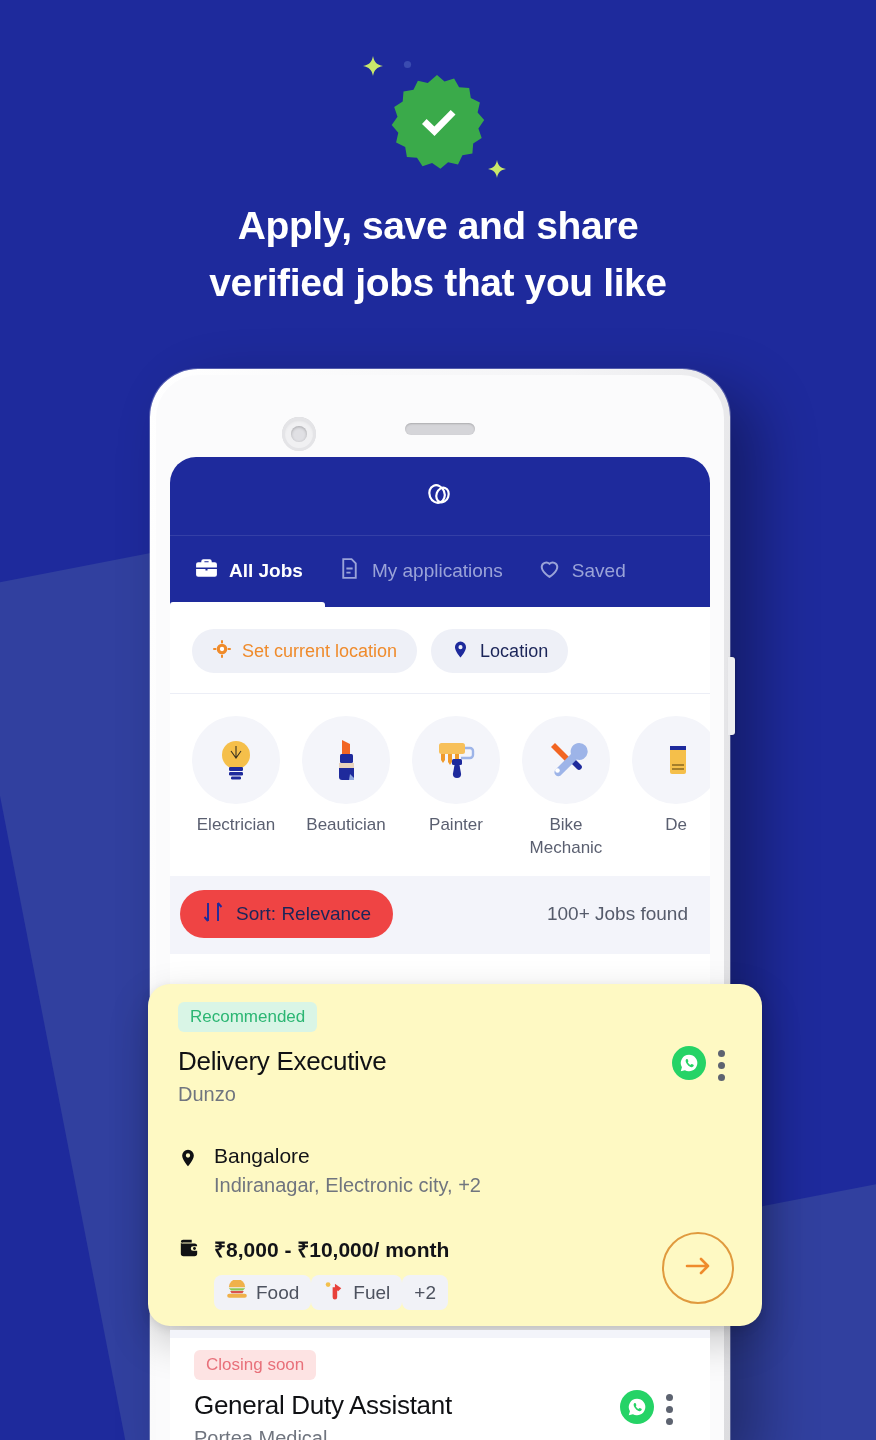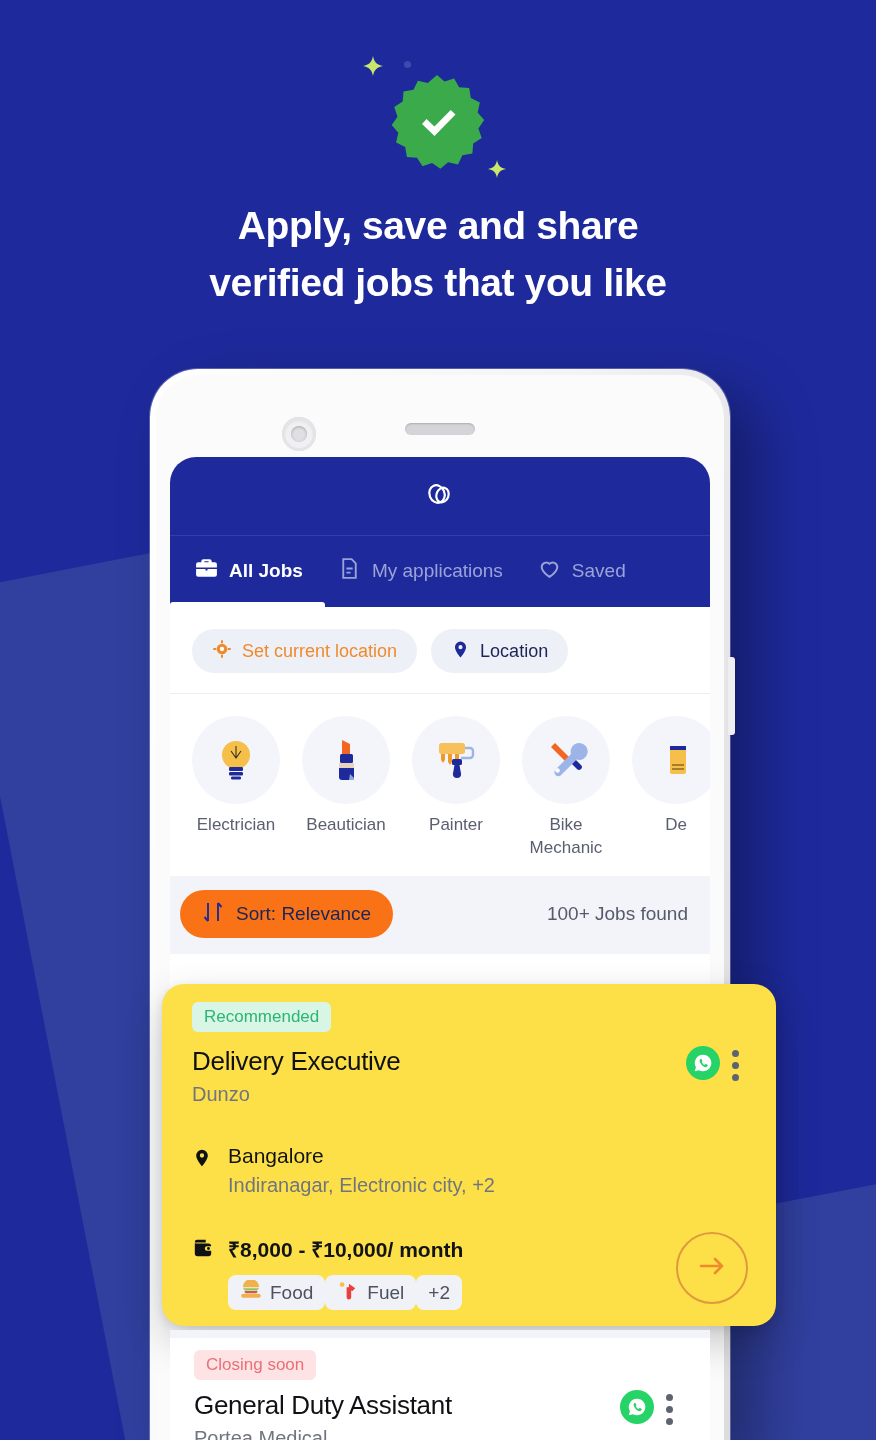--- a/index.html
+++ b/index.html
@@ -102,38 +102,38 @@
   
   .cats{ display:flex; gap:22px; padding:22px 22px 16px 22px; background:#fff; }
   .cat{ width:88px; flex:0 0 88px; text-align:center; }
   .cat .circ{ width:88px; height:88px; border-radius:50%; background:#f4f5fa;
     display:flex; align-items:center; justify-content:center; }
   .cat .nm{ margin-top:10px; font-size:17px; color:#5a5f70; line-height:1.35; }
 
   
   .sortbar{ background:#f3f4fa; display:flex; align-items:center; justify-content:space-between;
             padding:14px 22px 16px 10px; }
-  .sortpill{ display:flex; align-items:center; gap:12px; background:#f97316;
+  .sortpill{ display:flex; align-items:center; gap:12px; background:#ef4444;
              border-radius:26px; padding:0 22px; height:48px; }
   .sortpill .t{ font-size:19px; color:#1b2559; }
   .found{ font-size:19px; color:#555b6b; }
 
   
   .list{ background:#fff; padding-top:0; }
 
   .tagbadge{ display:inline-block; font-size:17px; padding:5px 12px; border-radius:6px; }
   .tag-rec{ background:#d9f5e6; color:#2bb673; }
   .tag-close{ background:#fde3e3; color:#e8707a; }
 
   .job-title{ font-size:26px; font-weight:normal; color:#101114; letter-spacing:-0.3px; }
 
   
   #float-card{
-    position:absolute; left:162px; top:984px; width:614px; height:342px;
-    background:#fde047; border-radius:22px;
+    position:absolute; left:148px; top:984px; width:614px; height:342px;
+    background:#fef9c3; border-radius:22px;
     box-shadow:0 16px 40px rgba(0,0,0,.20), 0 3px 10px rgba(0,0,0,.10);
     overflow:hidden;
   }
   #float-card .pad{ padding:18px 26px 0 30px; position:relative; height:100%; }
   .fc-titlerow{ display:flex; align-items:flex-start; margin-top:14px; }
   .fc-titlerow .grow{ flex:1; }
   .fc-company{ font-size:20px; color:#70757f; margin-top:6px; }
   .meta-row{ display:flex; gap:14px; margin-top:38px; }
   .meta-row .ic{ flex:0 0 22px; padding-top:3px; }
   .meta-city{ font-size:21px; color:#121317; font-weight:normal; }

